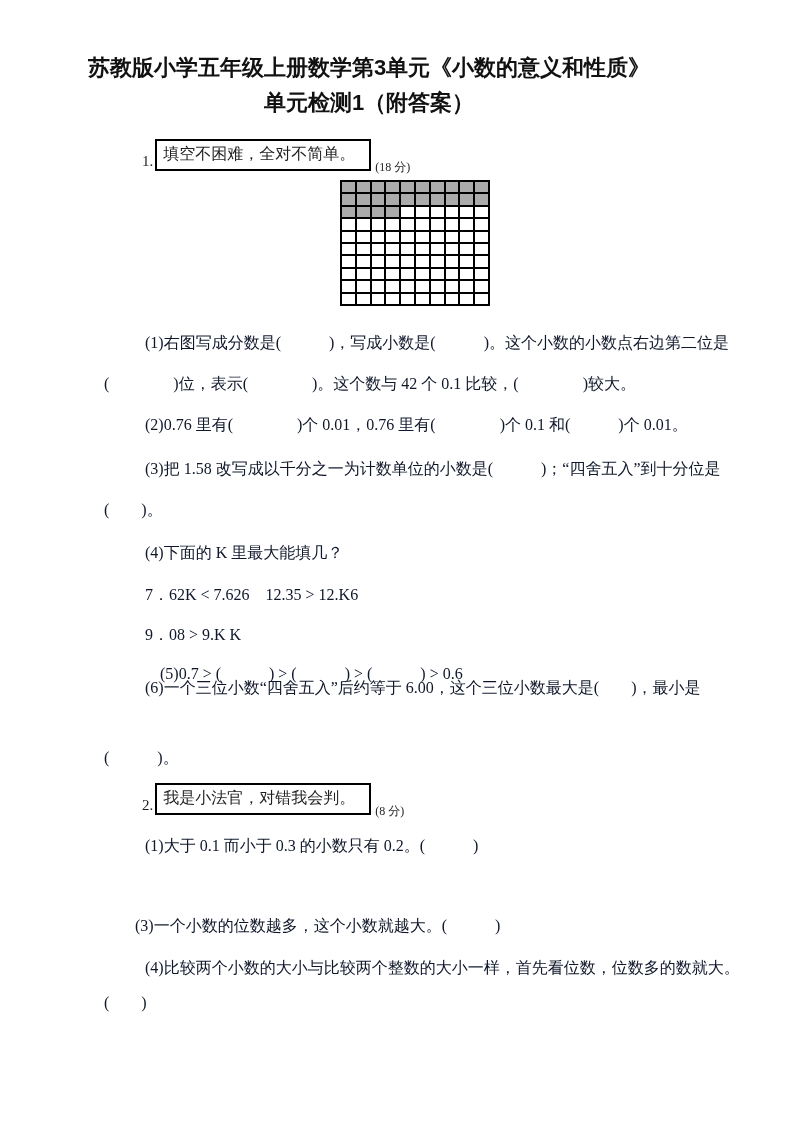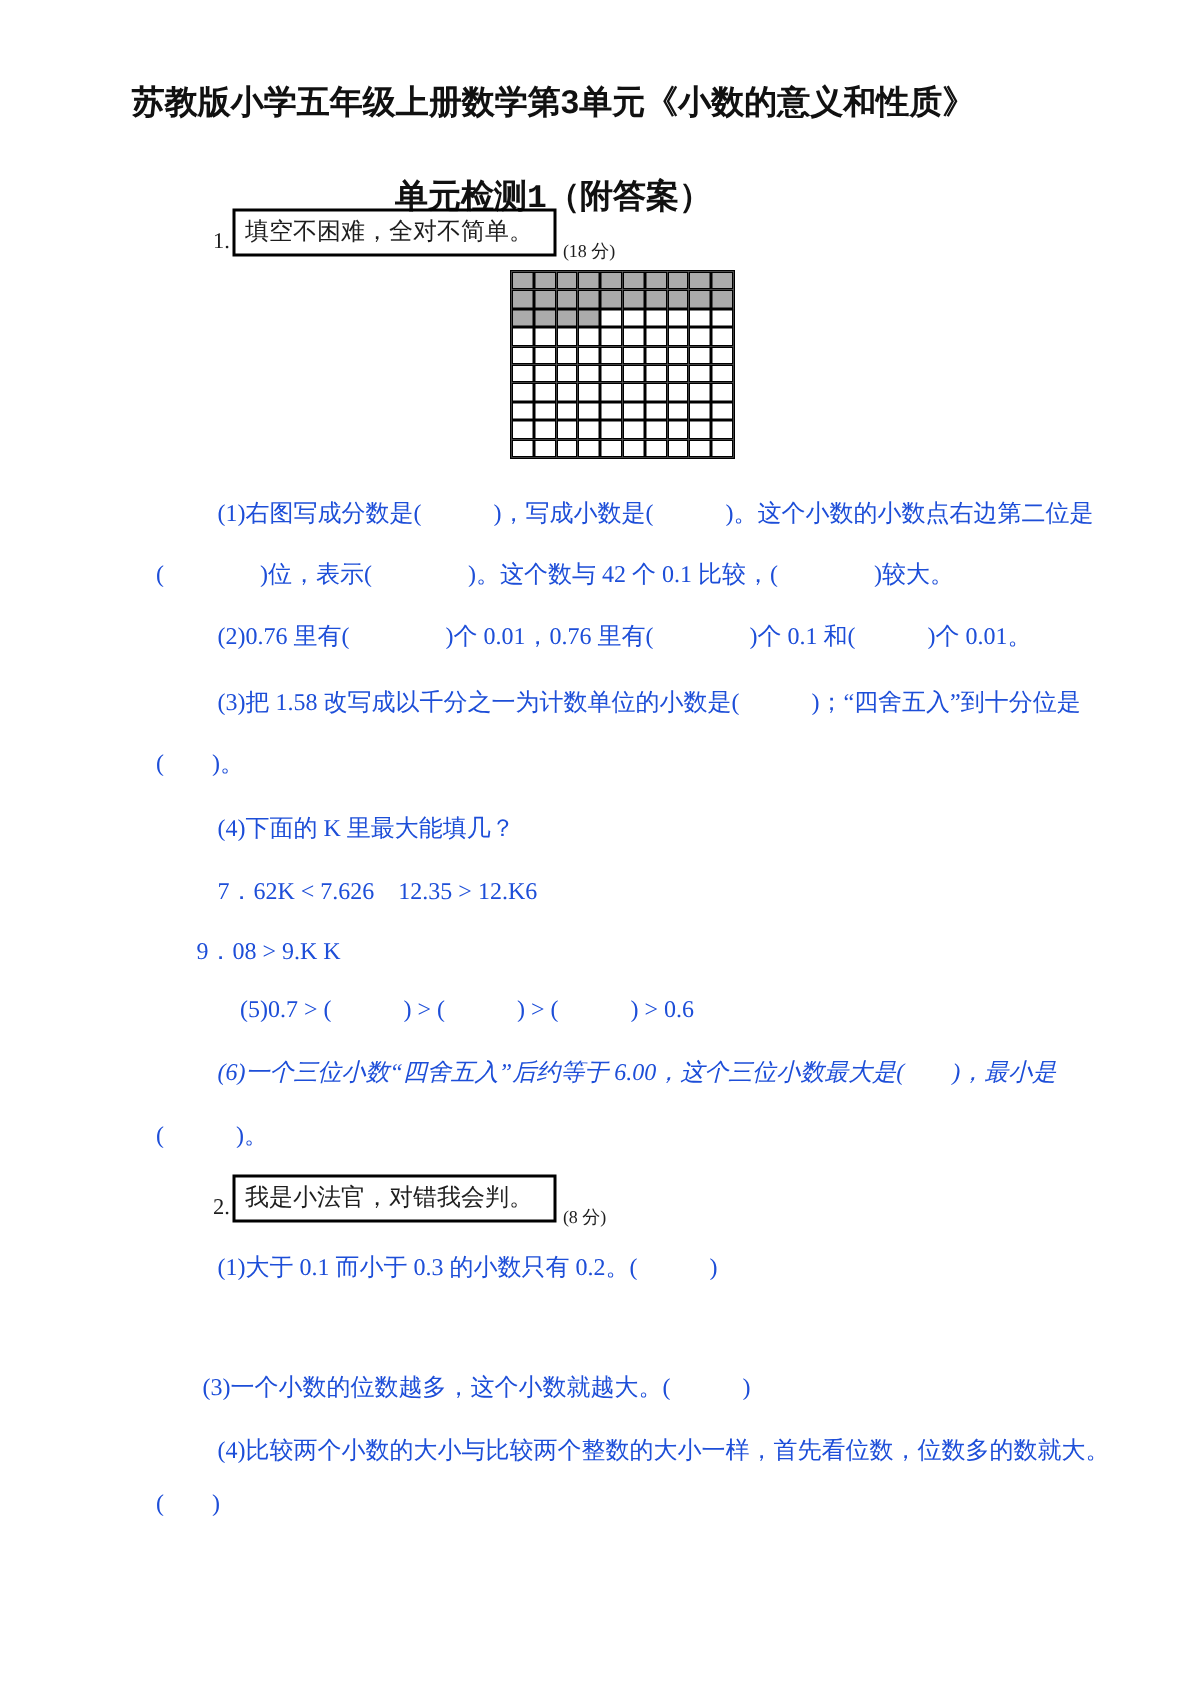--- a/index.html
+++ b/index.html
@@ -14,28 +14,28 @@
   .title-line{
     position:absolute;left:0;width:100%;
     text-align:center;
     font-family:"Liberation Sans", sans-serif;
     font-weight:bold;
     font-size:22px;
     color:#111;
     white-space:pre;
   }
   #title1{top:53px;}
-  #title2{top:116px;font-family:Liberation Mono, monospace;}
+  #title2{top:88px;}
 
   .line{
     position:absolute;
     font-size:16px;
     line-height:20px;
     white-space:pre;
-    color:#1d4ed8;
+    color:#0f172a;
   }
 
   .q-head{
     position:absolute;
     display:flex;
     align-items:flex-end;
   }
   #q1-head{left:142px;top:139px;}
   #q2-head{left:142px;top:783px;}
   .q-num{
@@ -78,23 +78,23 @@
   }
 
   
   #l-i1a{left:145px;top:333px;}
   #l-i1b{left:104px;top:374px;}
   #l-i2 {left:145px;top:415px;}
   #l-i3a{left:145px;top:459px;}
   #l-i3b{left:104px;top:500px;}
   #l-i4 {left:145px;top:543px;}
   #l-eq1{left:145px;top:585px;}
-  #l-eq2{left:131px;top:625px;}
+  #l-eq2{left:145px;top:625px;}
   #l-i5 {left:160px;top:664px;}
-  #l-i6a{left:145px;top:706px;font-style:italic;}
+  #l-i6a{left:145px;top:678px;}
   #l-i6b{left:104px;top:748px;}
   #l-2i1{left:145px;top:836px;}
   #l-2i2{left:145px;top:876px;}
   #l-2i3{left:135px;top:916px;}
   #l-2i4a{left:145px;top:958px;}
   #l-2i4b{left:104px;top:993px;}
 </style>
 </head>
 <body>
 

